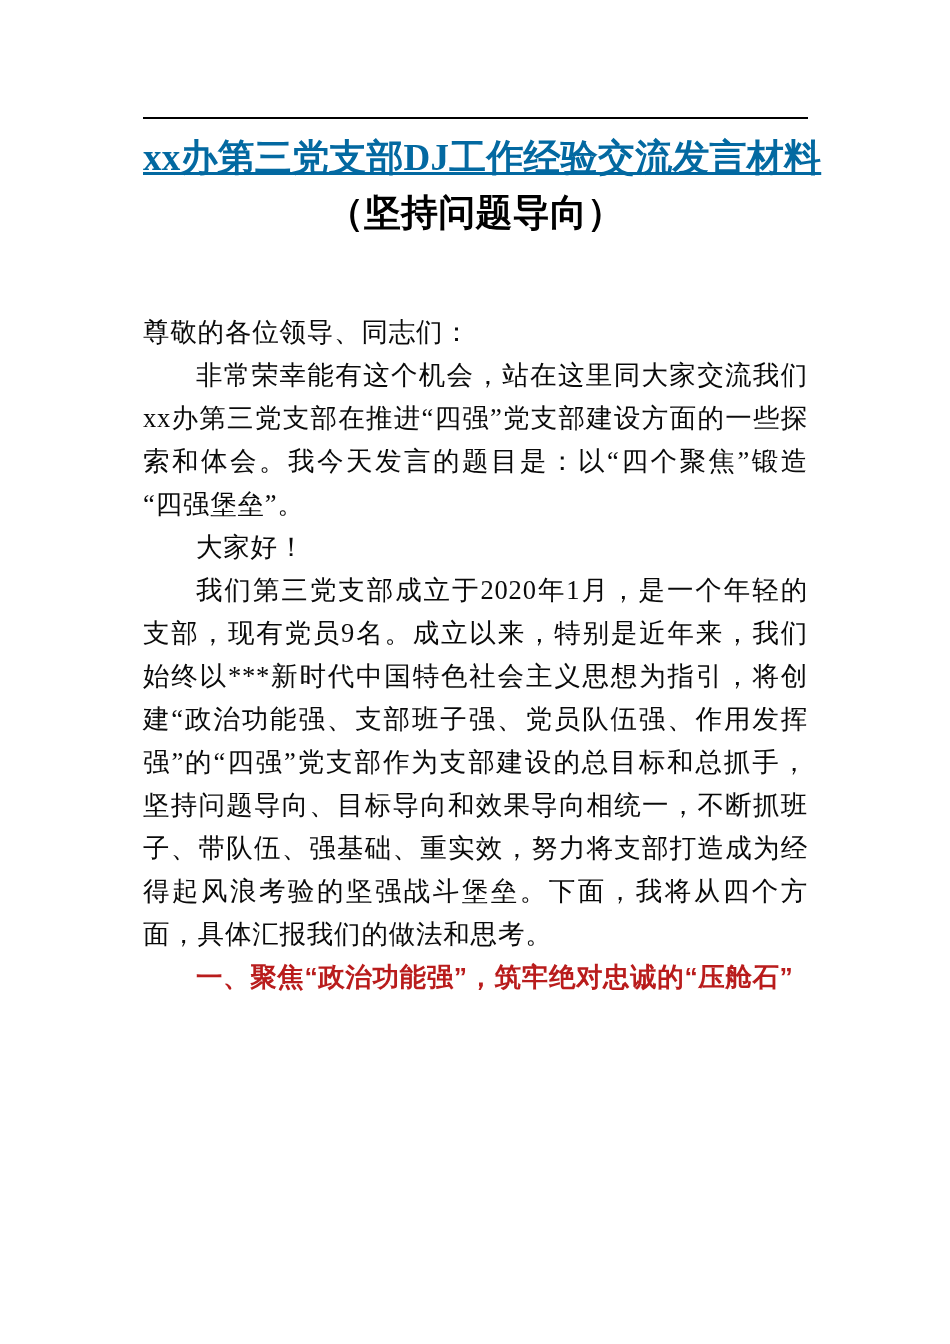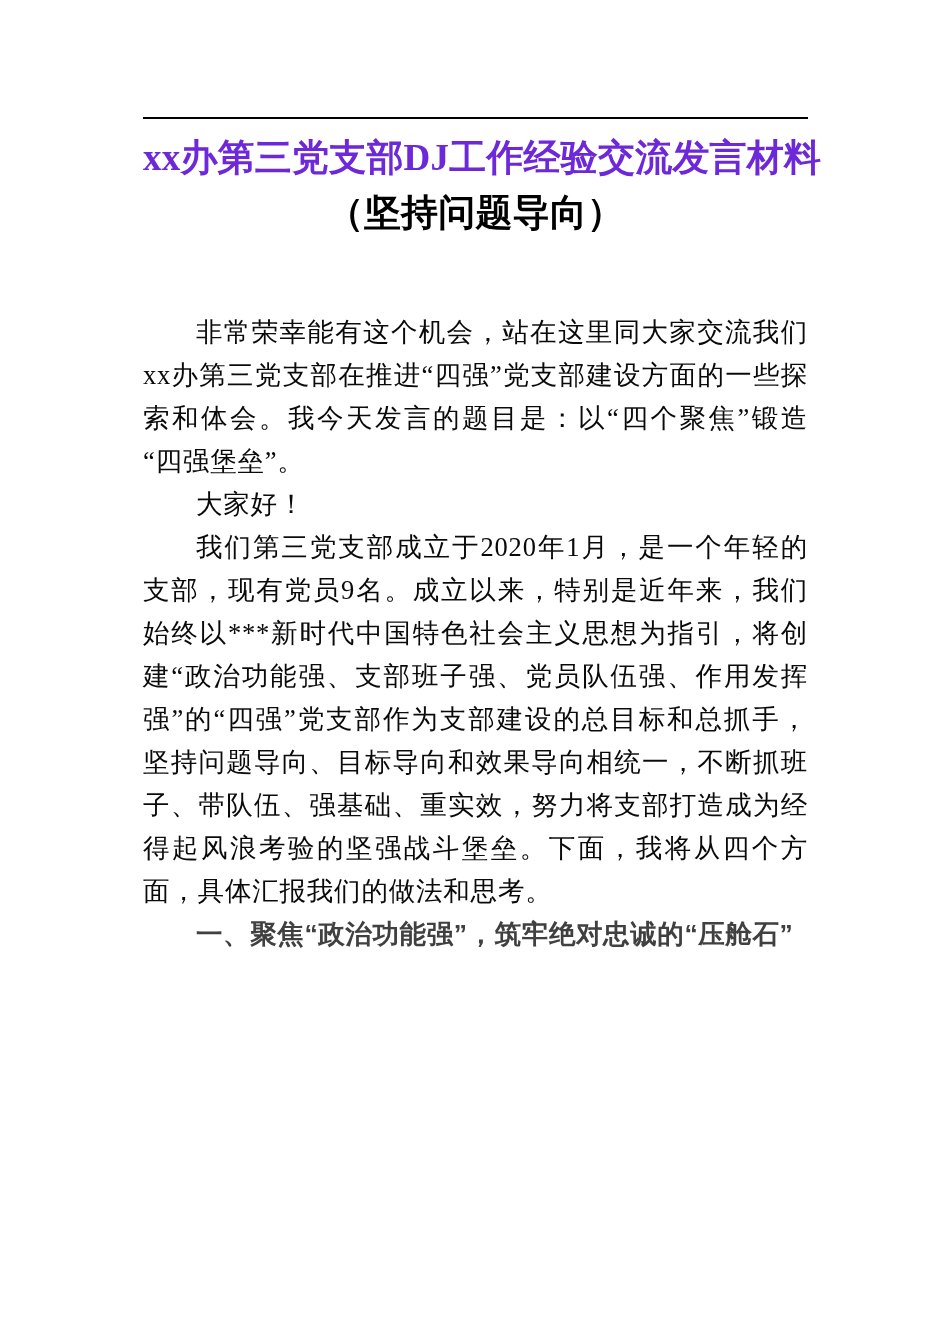--- a/index.html
+++ b/index.html
@@ -33,25 +33,26 @@
     border-top: 2.5px solid #000000;
     width: 100%;
   }
 
   
   .doc-title {
     font-family: "Liberation Serif", "DejaVu Serif", serif;
     font-weight: 700;
     font-size: 37px;
     line-height: 51px;
-    color: #6d28d9;
+    color: #0369a1;
     text-align: center;
     letter-spacing: 0.2px;
     margin-top: 13px;
     white-space: nowrap;
+    text-decoration: underline;
   }
 
   .doc-subtitle {
     font-family: "Liberation Serif", "DejaVu Serif", serif;
     font-weight: 700;
     font-size: 37px;
     line-height: 51px;
     color: #000000;
     text-align: center;
     letter-spacing: 0.2px;
@@ -81,21 +82,21 @@
   p.salutation {
     text-indent: 0;
   }
 
   
   p.section-heading {
     font-family: "Liberation Sans", "DejaVu Sans", sans-serif;
     font-weight: 700;
     font-size: 26.5px;
     line-height: 43px;
-    color: #404040;
+    color: #b91c1c;
     margin: 0;
     text-indent: 2em;
     text-align: justify;
     text-justify: inter-character;
     letter-spacing: 0.6px;
   }
 </style>
 </head>
 <body>
 
@@ -103,20 +104,21 @@
   <div class="content">
 
     <div class="header-rule"></div>
 
     <div class="doc-title">xx办第三党支部DJ工作经验交流发言材料</div>
 
     <div class="doc-subtitle">（坚持问题导向）</div>
 
     <div class="body-block">
 
+      <p class="para salutation">尊敬的各位领导、同志们：</p>
 
       <p class="para indent">非常荣幸能有这个机会，站在这里同大家交流我们xx办第三党支部在推进“四强”党支部建设方面的一些探索和体会。我今天发言的题目是：以“四个聚焦”锻造“四强堡垒”。</p>
 
       <p class="para indent">大家好！</p>
 
       <p class="para indent">我们第三党支部成立于2020年1月，是一个年轻的支部，现有党员9名。成立以来，特别是近年来，我们始终以***新时代中国特色社会主义思想为指引，将创建“政治功能强、支部班子强、党员队伍强、作用发挥强”的“四强”党支部作为支部建设的总目标和总抓手，坚持问题导向、目标导向和效果导向相统一，不断抓班子、带队伍、强基础、重实效，努力将支部打造成为经得起风浪考验的坚强战斗堡垒。下面，我将从四个方面，具体汇报我们的做法和思考。</p>
 
       <p class="section-heading">一、聚焦“政治功能强”，筑牢绝对忠诚的“压舱石”</p>
 
 

